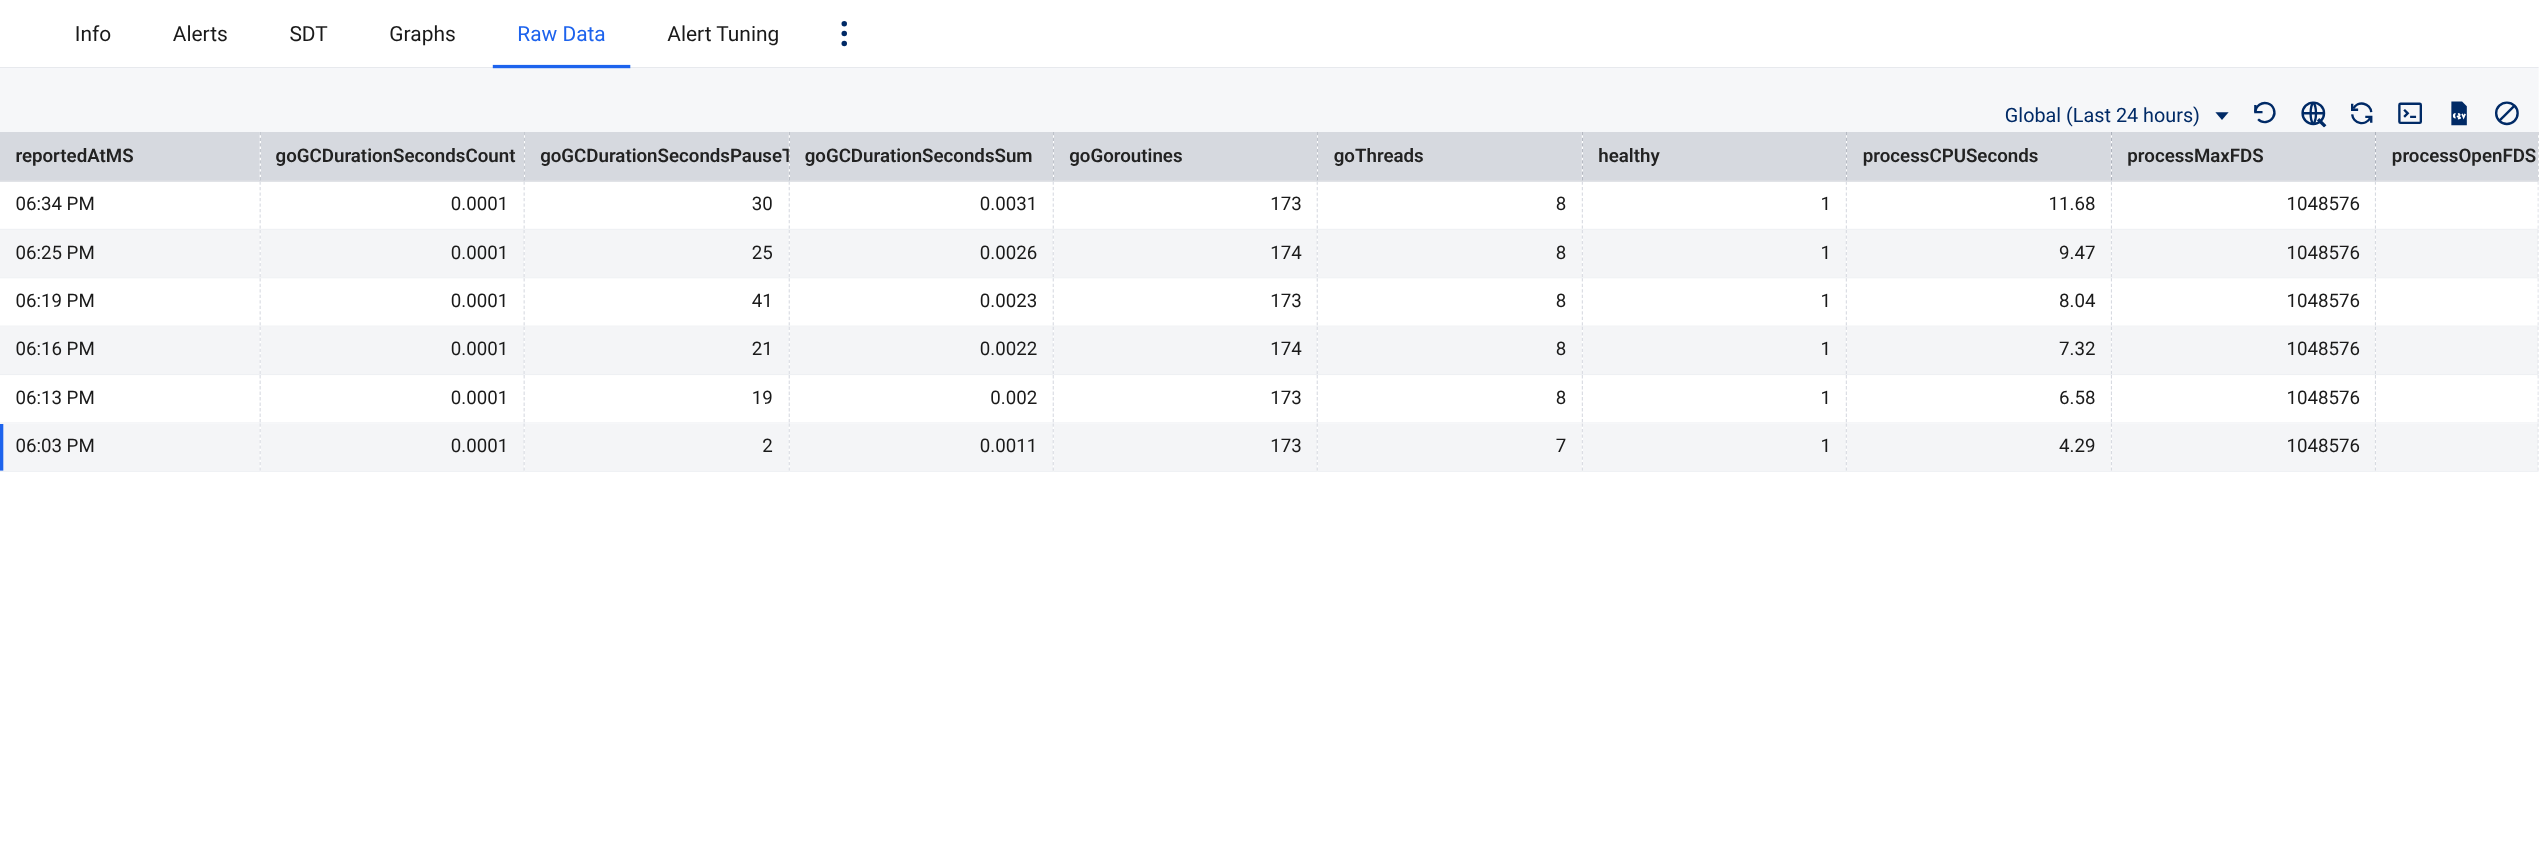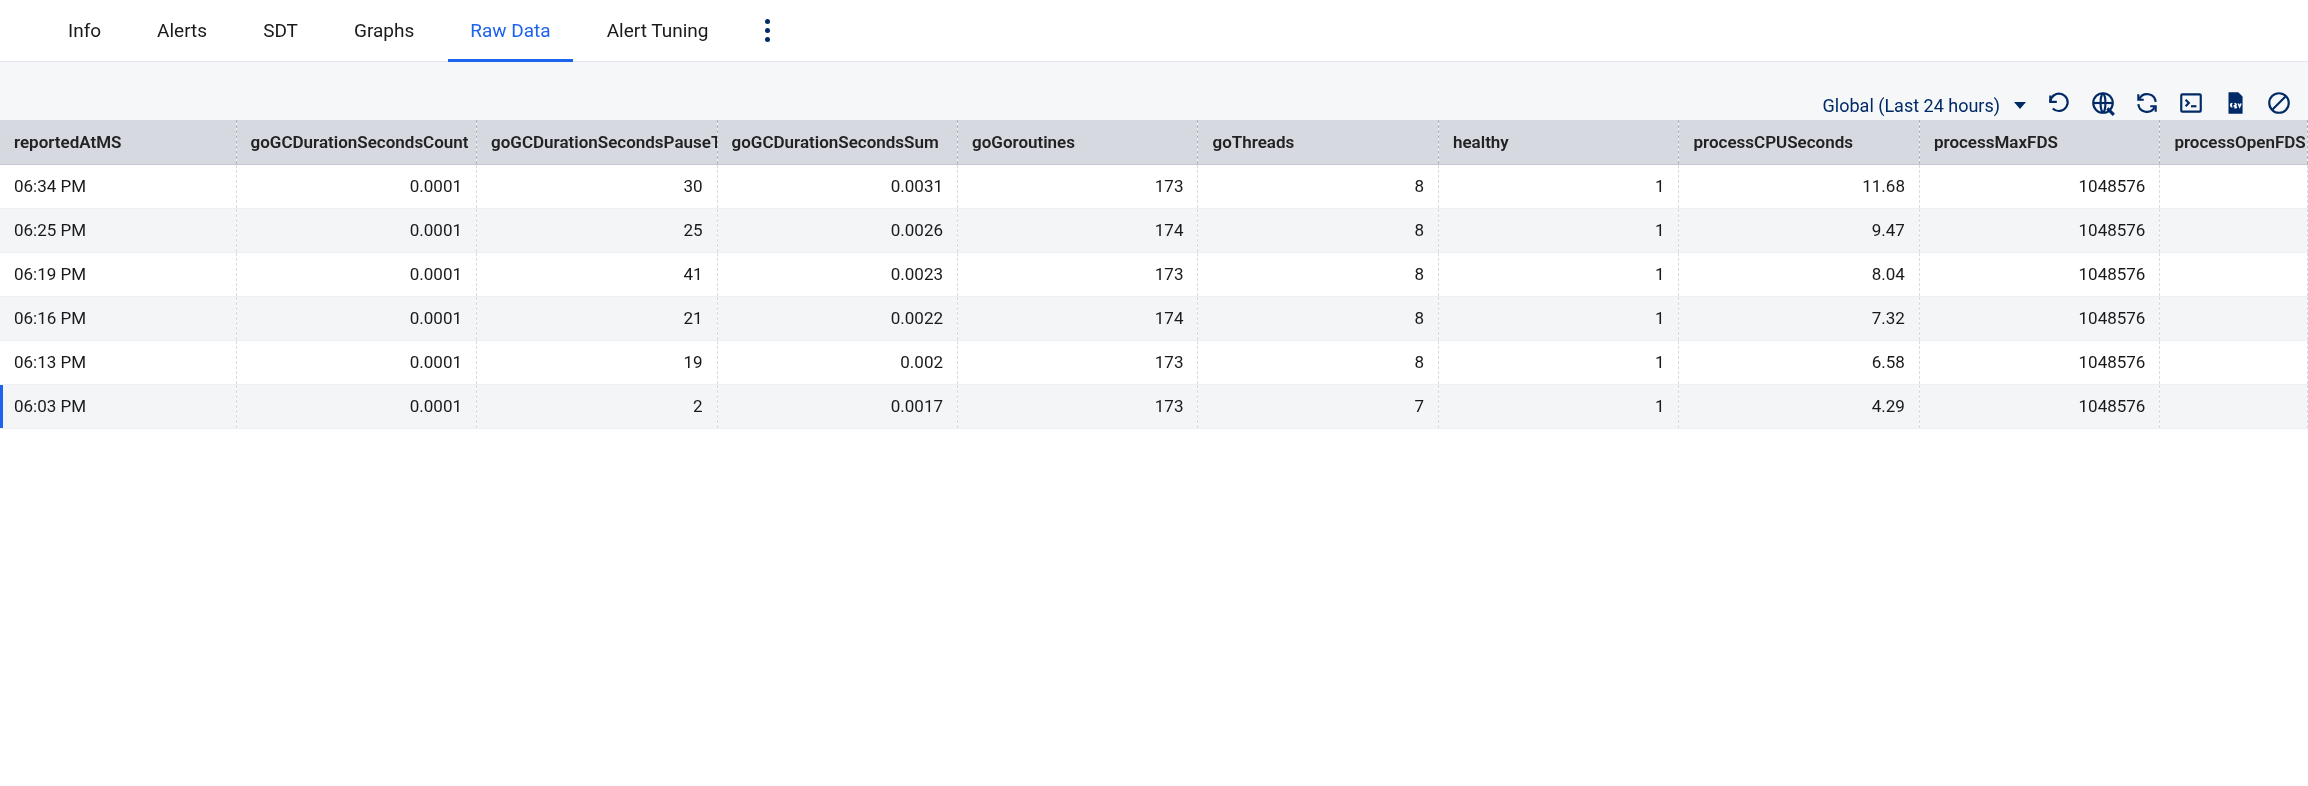--- a/index.html
+++ b/index.html
@@ -288,21 +288,21 @@
           <td class="num">8</td>
           <td class="num">1</td>
           <td class="num">6.58</td>
           <td class="num">1048576</td>
           <td></td>
         </tr>
         <tr class="rowhint">
           <td>06:03 PM</td>
           <td class="num">0.0001</td>
           <td class="num">2</td>
-          <td class="num">0.0017</td>
+          <td class="num">0.0011</td>
           <td class="num">173</td>
           <td class="num">7</td>
           <td class="num">1</td>
           <td class="num">4.29</td>
           <td class="num">1048576</td>
           <td></td>
         </tr>
       </tbody>
   </table>
 </div>

